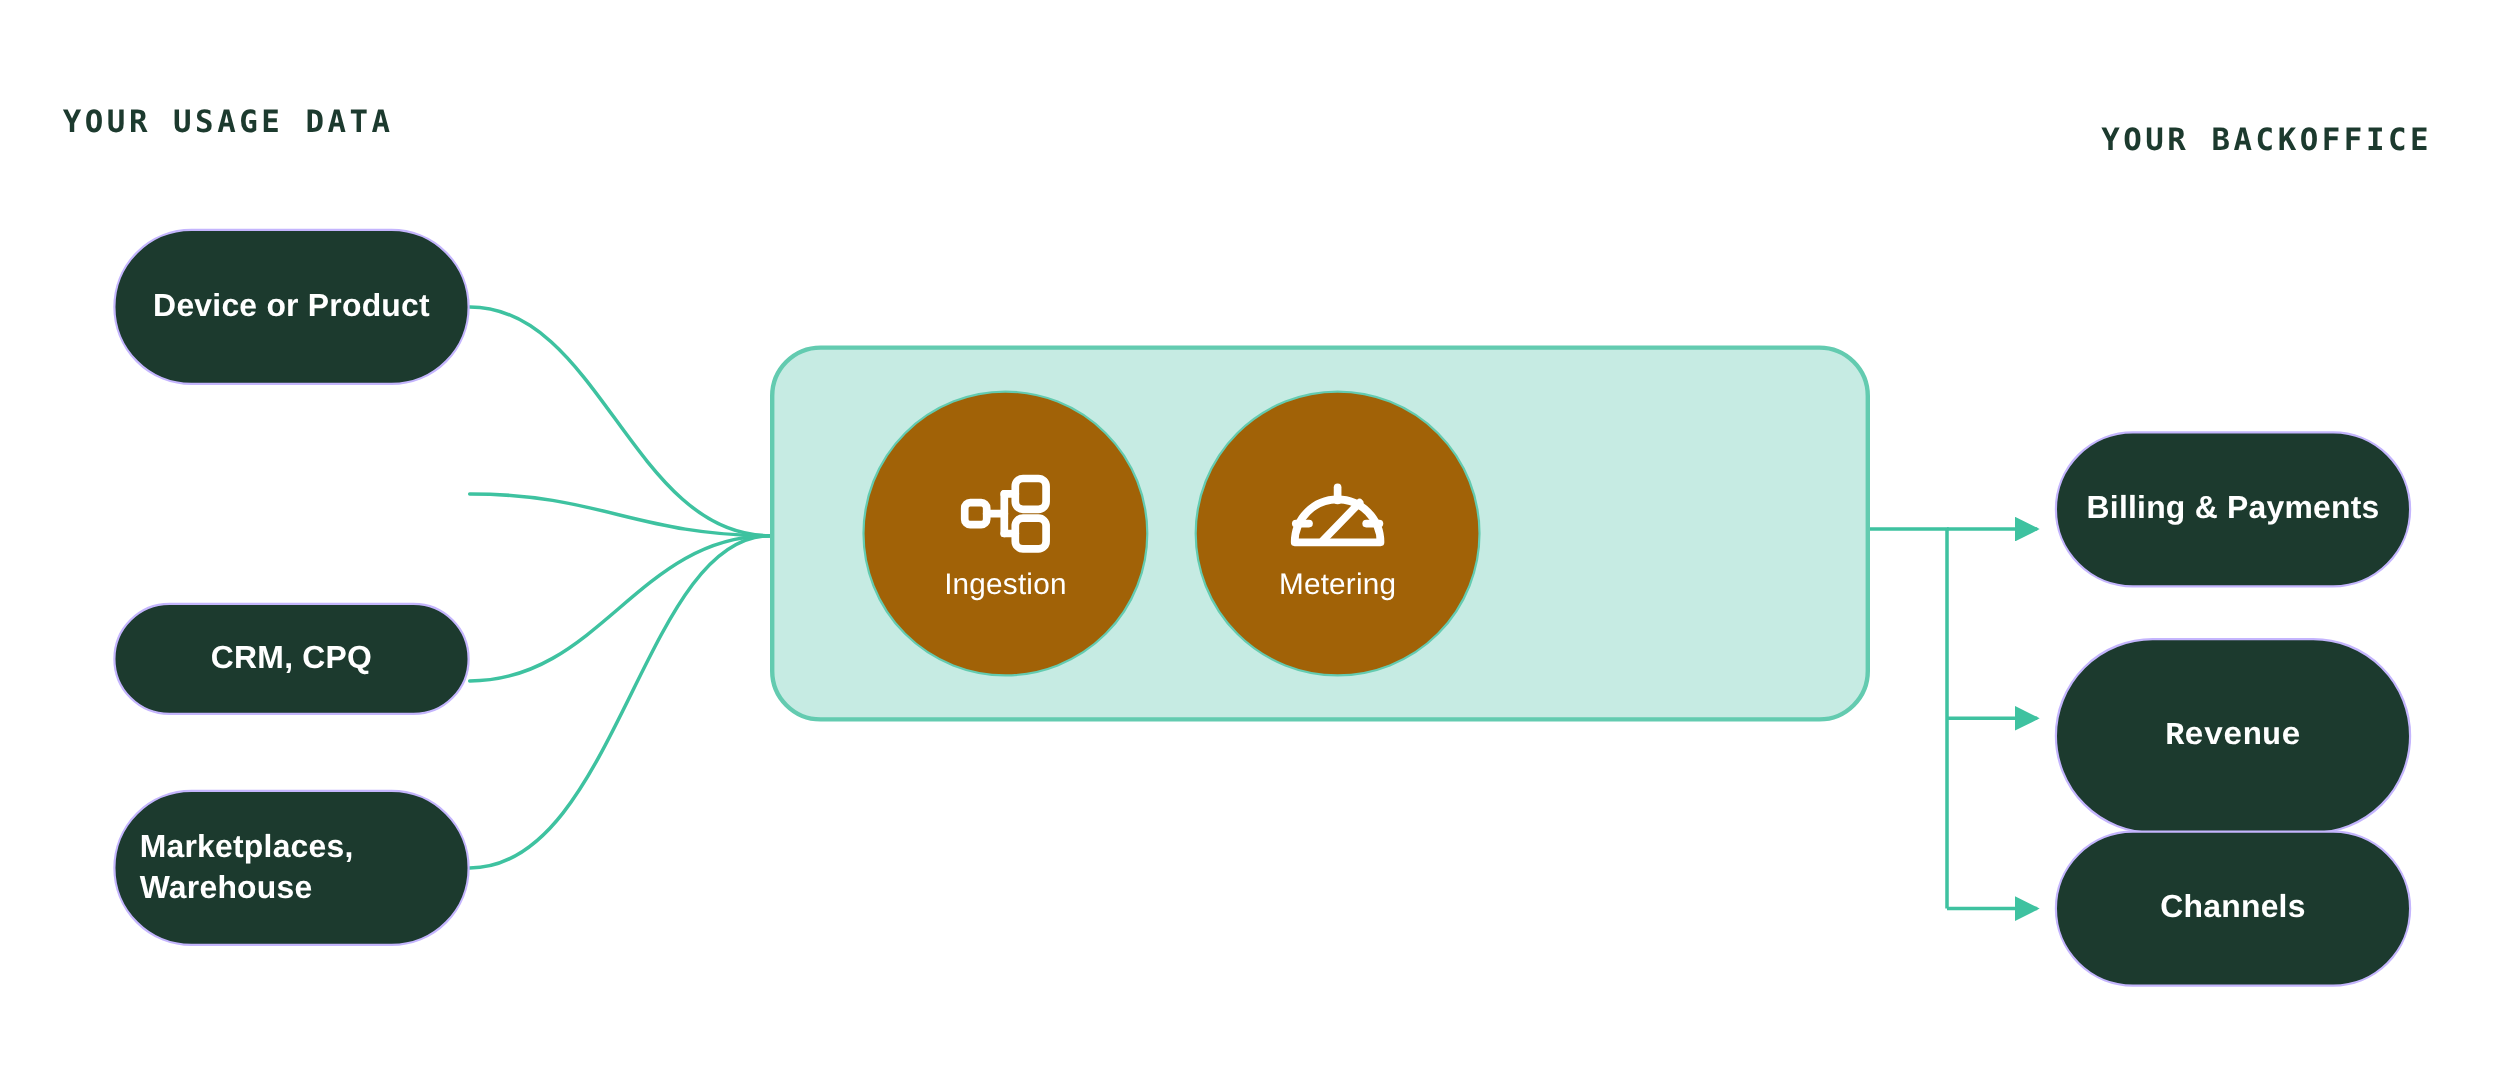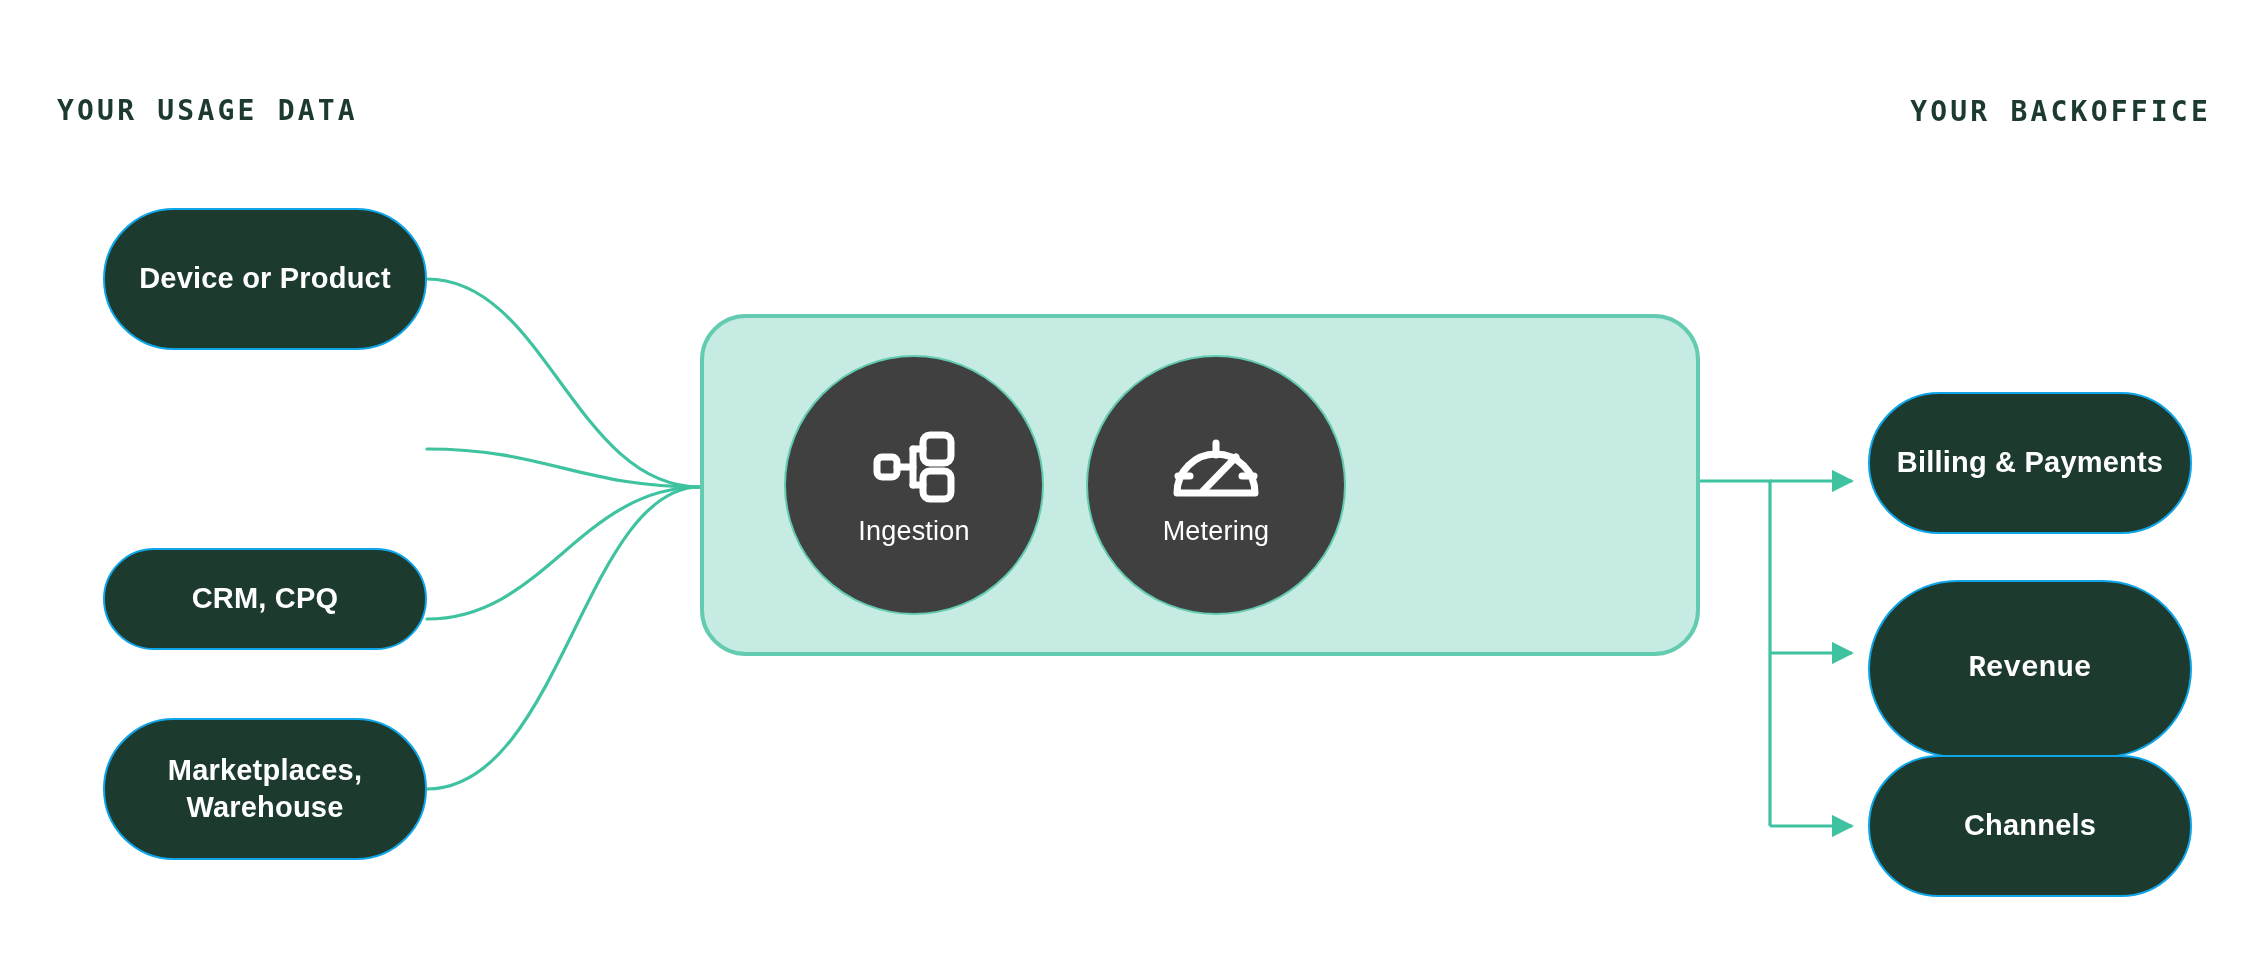--- a/index.html
+++ b/index.html
@@ -26,43 +26,43 @@
   .section-header {
     position: absolute;
     font-family: "DejaVu Sans Mono", monospace;
     font-weight: bold;
     font-size: 28px;
     letter-spacing: 3.2px;
     color: #1C3A2E;
     white-space: nowrap;
   }
   #header-left  { left: 57px; top: 94px; }
-  #header-right { right: 57px; top: 95px; text-align: left; }
+  #header-right { right: 57px; top: 110px; text-align: left; }
 
   
   .connectors {
     position: absolute;
     left: 0; top: 0;
     width: 2268px;
     height: 974px;
     overflow: visible;
     pointer-events: none;
   }
 
   
   .pill {
     position: absolute;
     box-sizing: border-box;
     background: #1C3A2E;
-    border: 2px solid #0ea5e9;
+    border: 2px solid #c4b5fd;
     border-radius: 999px;
     display: flex;
     align-items: center;
     justify-content: center;
-    text-align: center;
+    text-align: left;
     color: #ffffff;
     font-weight: bold;
     font-size: 29px;
     line-height: 1.28;
     letter-spacing: 0.2px;
     padding: 0 22px;
   }
 
   
   #pill-device     { left: 103px; top: 208px; width: 324px; height: 142px; }
@@ -86,21 +86,21 @@
     background: #C6EBE3;
     border: 4px solid #63CBB0;
     border-radius: 46px;
   }
 
   .stage-node {
     position: absolute;
     width: 260px;
     height: 260px;
     border-radius: 50%;
-    background: #404040;
+    background: #a16207;
     border: 2px solid #63CBB0;
     box-sizing: border-box;
     display: flex;
     flex-direction: column;
     align-items: center;
     justify-content: center;
   }
   #node-ingestion { left: 784px; top: 355px; }
   #node-metering  { left: 1086px; top: 355px; }
   #node-rating    { left: 1388px; top: 355px; }

